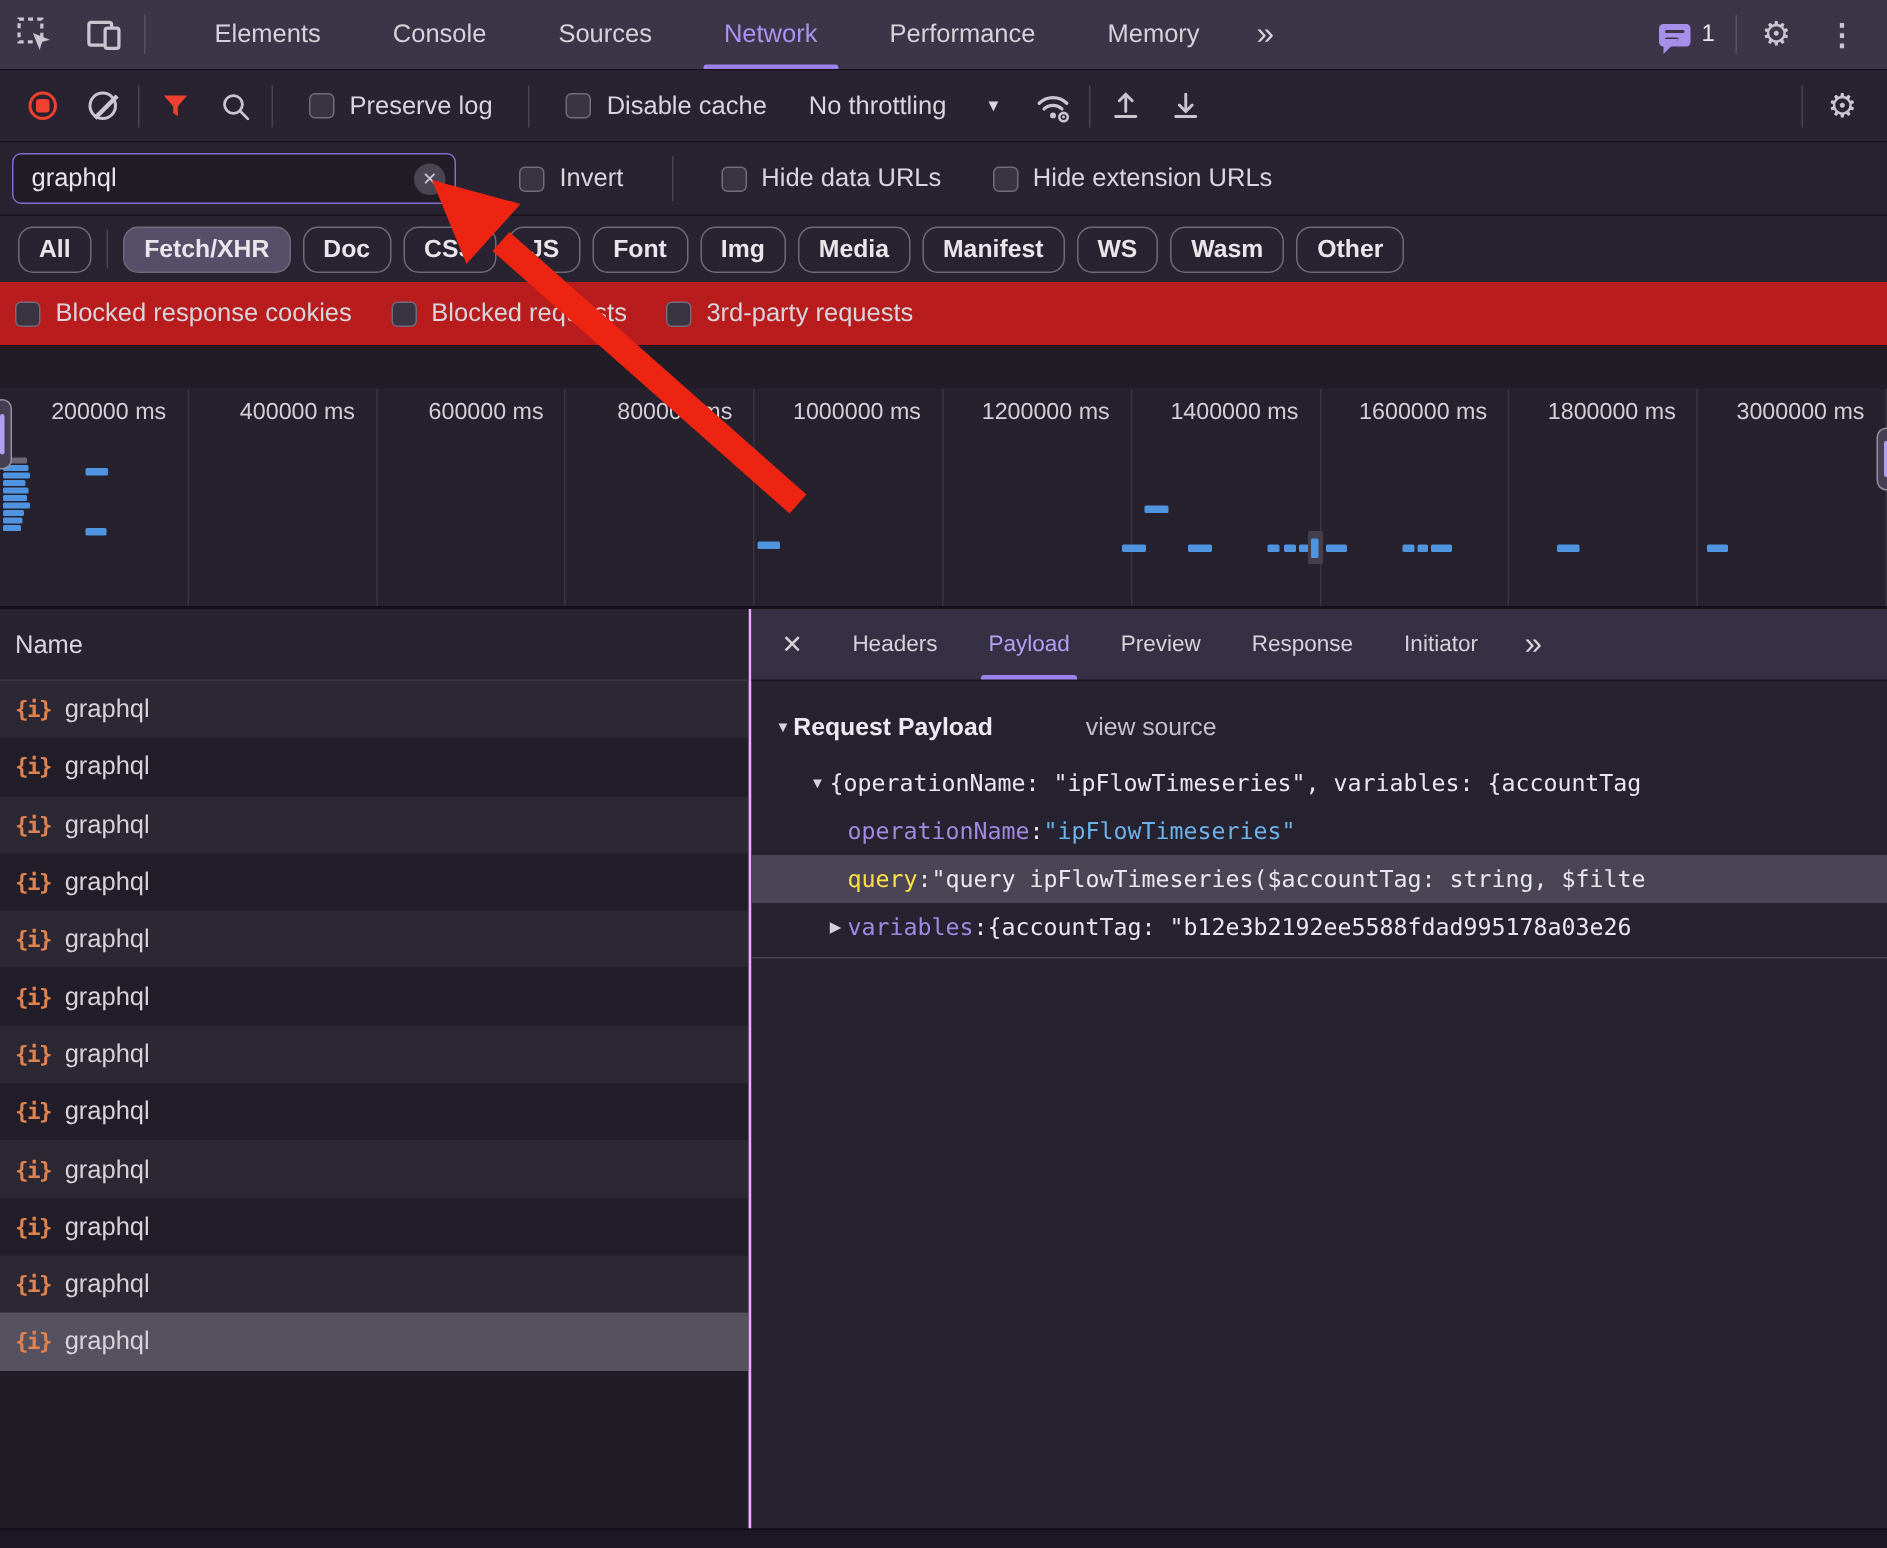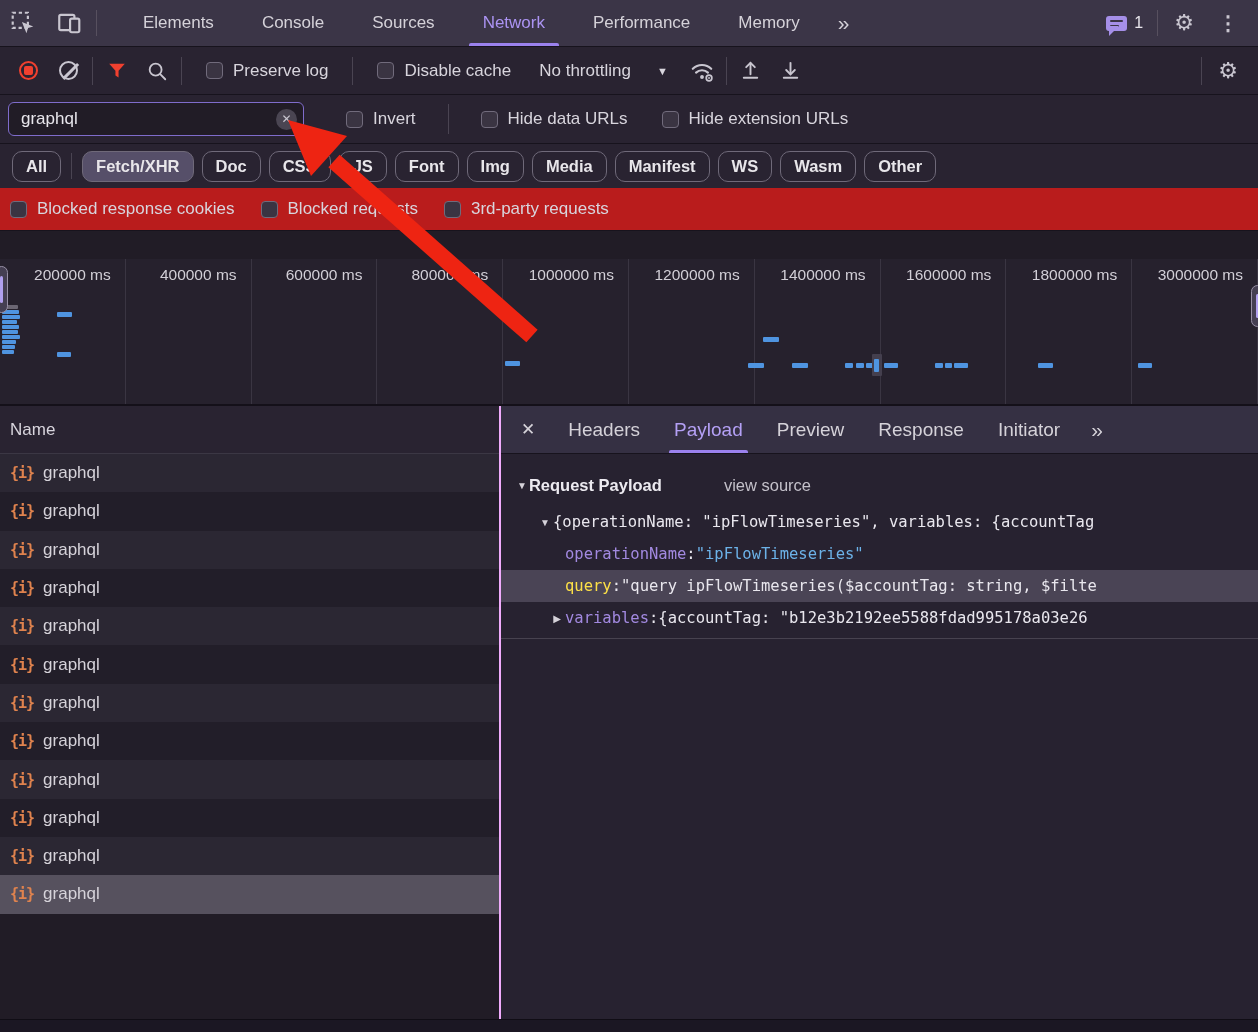--- a/index.html
+++ b/index.html
@@ -69,21 +69,21 @@
   .req-rows { flex:1; overflow:hidden; }
   .req-row { height:38.3px; display:flex; align-items:center; gap:9px; padding:0 10px; font-size:17px; color:#d6d3da; }
   .req-row:nth-child(odd) { background:#2b2733; }
   .req-row:nth-child(even) { background:#221e29; }
   .req-row.selected { background:#56515e; }
   .json-ic { font-family:"DejaVu Sans Mono",monospace; color:#e0834e; font-weight:bold; font-size:15px; letter-spacing:-1px; }
 
   .right-panel { flex:1; background:#272230; display:flex; flex-direction:column; overflow:hidden; }
   .detail-tabs { height:48px; background:#353043; display:flex; align-items:stretch; border-bottom:1px solid #17131d; }
   .dt-close { display:flex; align-items:center; padding:0 16px 0 20px; font-size:17px; color:#d5d2d9; }
-  .dtab { display:flex; align-items:center; padding:0 17px; font-size:19px; color:#d5d2d9; position:relative; }
+  .dtab { display:flex; align-items:center; padding:0 17px; font-size:15px; color:#d5d2d9; position:relative; }
   .dtab.active { color:#b4a0f5; }
   .dtab.active::after { content:""; position:absolute; left:12px; right:12px; bottom:0; height:3px; background:#9b82ee; border-radius:2px 2px 0 0; }
 
   .payload { padding-top:16px; font-size:15.5px; }
   .pl-head { display:flex; align-items:center; padding-left:16px; height:30px; }
   .pl-head .tri { font-size:10px; color:#d5d2d9; margin-right:2px; }
   .pl-title { font-weight:bold; font-size:16.5px; color:#eceaf0; }
   .view-src { color:#c3c0c9; margin-left:62px; font-size:16.5px; }
   .code-line { height:32px; display:flex; align-items:center; white-space:nowrap; overflow:hidden; font-family:"DejaVu Sans Mono",monospace; font-size:15.5px; color:#e3e1e6; }
   .code-line .tri { font-family:"Liberation Sans",sans-serif; font-size:10px; color:#d5d2d9; width:16px; flex:none; text-align:center; }

